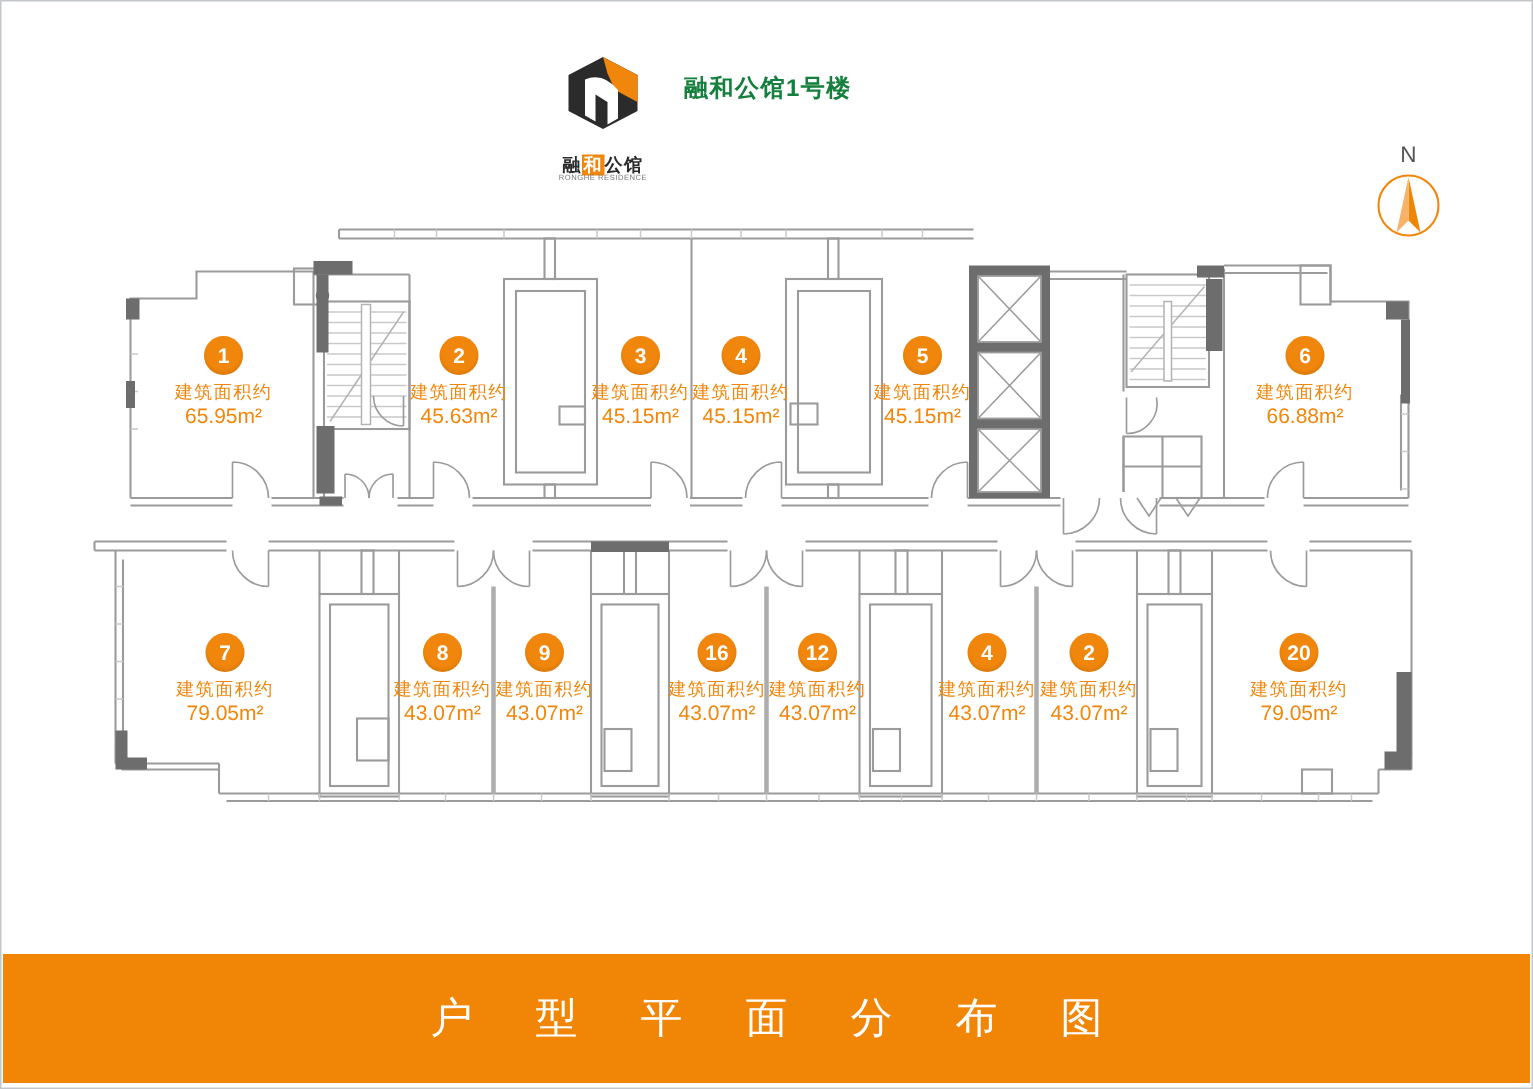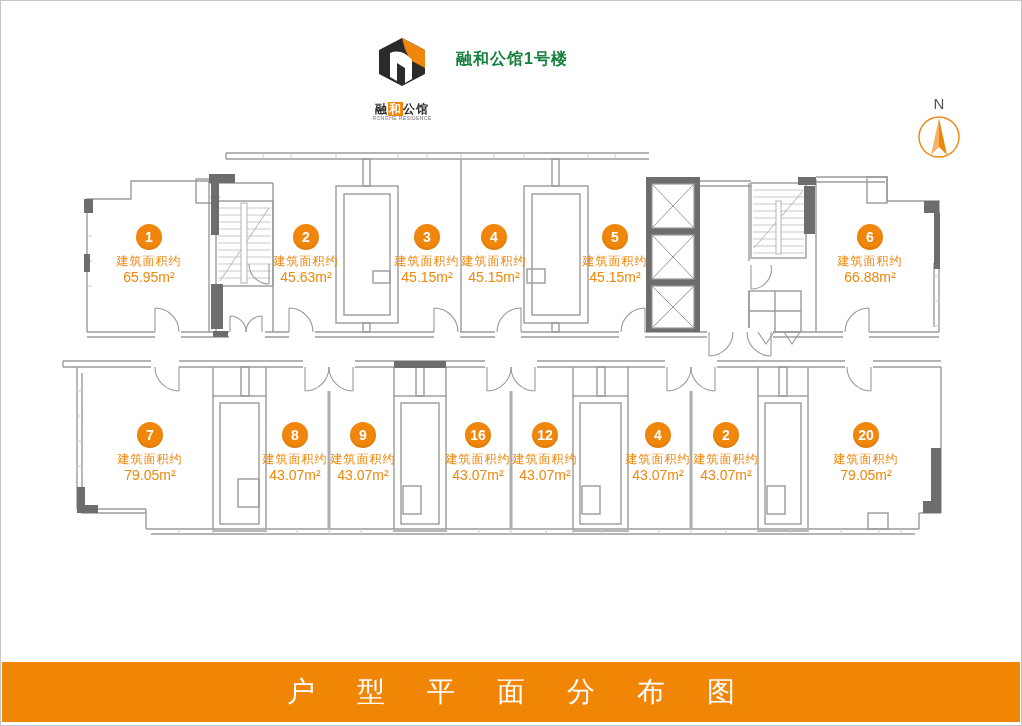--- a/index.html
+++ b/index.html
@@ -17,21 +17,21 @@
   
   .unit{position:absolute;transform:translateX(-50%);text-align:center;width:110px;}
   .badge{width:26px;height:26px;border-radius:50%;background:#f0860b;color:#fff;font-weight:bold;
          font-size:14px;line-height:26px;text-align:center;margin:0 auto;
          box-shadow:inset 0 -2px 2px rgba(0,0,0,0.08);}
   .lbl{margin-top:5px;font-size:12px;color:#f0860b;letter-spacing:1px;line-height:13px;}
   .val{margin-top:2px;font-size:14px;color:#f0860b;line-height:15px;}
   
   .plan-svg{position:absolute;left:0;top:0;}
   
-  .footer{position:absolute;left:1px;right:1px;bottom:3px;height:60px;background:#f18506;
+  .footer{position:absolute;left:1px;right:1px;bottom:3px;height:86px;background:#f18506;
           display:flex;align-items:center;justify-content:center;}
   .footer .ft{color:#fff;font-size:28px;font-weight:normal;letter-spacing:42px;padding-left:42px;line-height:80px;}
 </style>
 </head>
 <body>
 
 <div class="page">
 
   <div class="logo">
     <svg width="62" height="50" viewBox="0 0 60 50">

